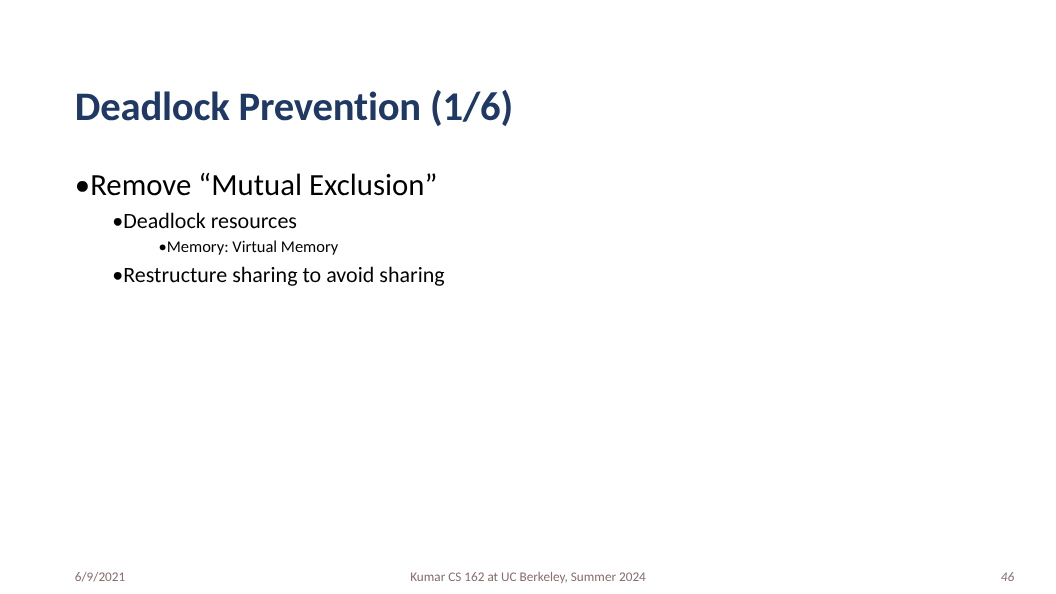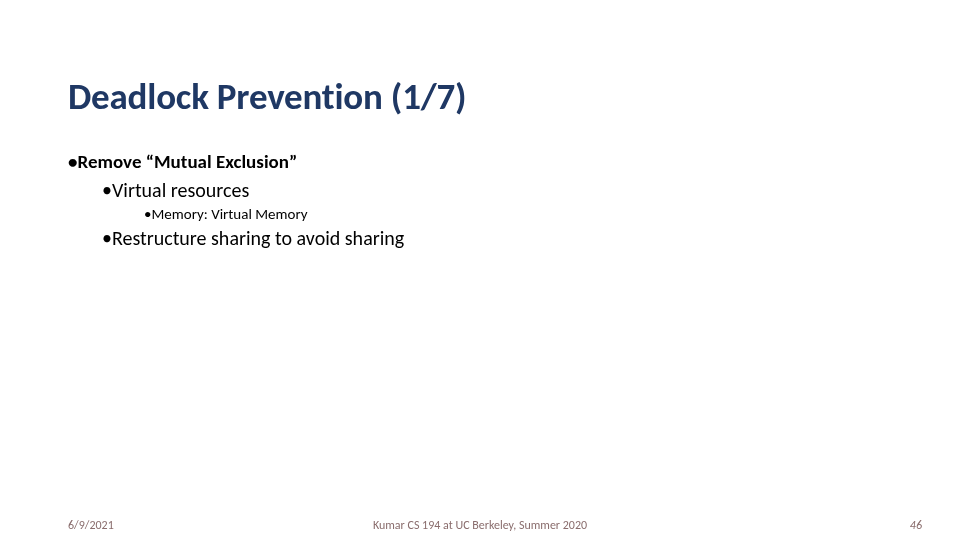--- a/index.html
+++ b/index.html
@@ -28,24 +28,23 @@
     letter-spacing: -0.2px;
   }
   .body {
     position: absolute;
     top: 148px;
     left: 68px;
     right: 68px;
     color: #000000;
   }
   .lvl1 {
-    font-size: 19px;
+    font-size: 28px;
     line-height: 1.25;
     margin: 2px 0 4px 0;
-    font-weight: bold;
   }
   .lvl2 {
     font-size: 20px;
     line-height: 1.25;
     margin: 2px 0 2px 34px;
   }
   .lvl3 {
     font-size: 15px;
     line-height: 1.3;
     margin: 2px 0 2px 76px;
@@ -79,36 +78,36 @@
     position: absolute;
     right: 38px;
     font-style: italic;
   }
 </style>
 </head>
 <body>
 
 <div class="slide">
 
-  <div class="title">Deadlock Prevention (1/7)</div>
+  <div class="title">Deadlock Prevention (1/6)</div>
 
   <div class="body">
     <div class="lvl1">
       <span class="dot bullet"></span><span>Remove “Mutual Exclusion”</span>
     </div>
     <div class="lvl2">
-      <span class="dot bullet"></span><span>Virtual resources</span>
+      <span class="dot bullet"></span><span>Deadlock resources</span>
     </div>
     <div class="lvl3">
       <span class="dot bullet"></span><span>Memory: Virtual Memory</span>
     </div>
     <div class="lvl2">
       <span class="dot bullet"></span><span>Restructure sharing to avoid sharing</span>
     </div>
   </div>
 
   <div class="footer">
     <div class="date">6/9/2021</div>
-    <div class="center">Kumar CS 194 at UC Berkeley, Summer 2020</div>
+    <div class="center">Kumar CS 162 at UC Berkeley, Summer 2024</div>
     <div class="page">46</div>
   </div>
 
 </div>
 
 </body></html>

